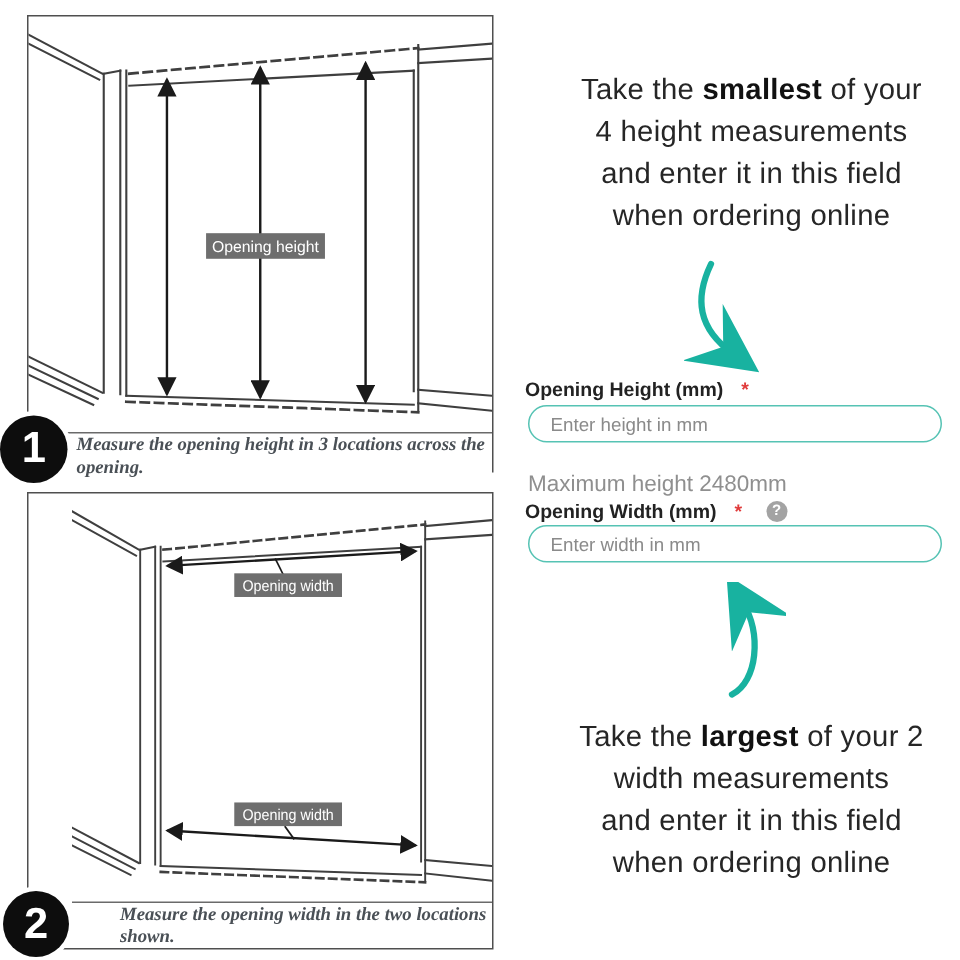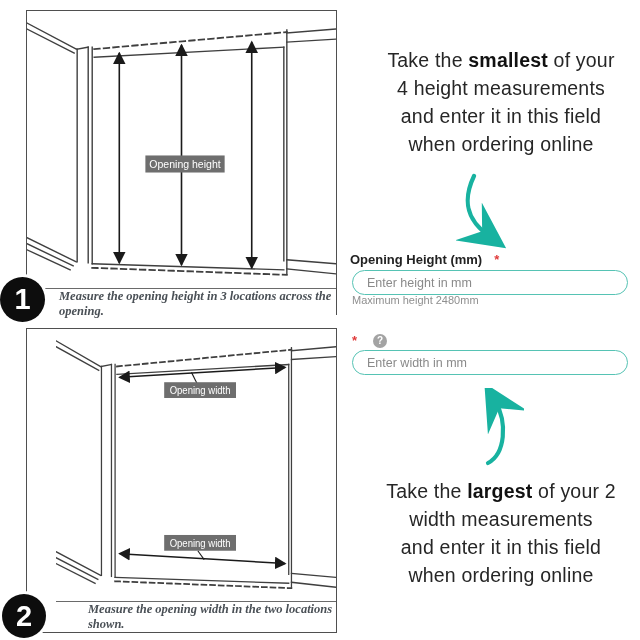--- a/index.html
+++ b/index.html
@@ -1,21 +1,21 @@
 <!DOCTYPE html>
 <html><head>
 <meta charset="utf-8">
 <style>
   html,body{margin:0;padding:0;background:#fff;}
   #app{position:relative;width:640px;height:640px;background:#ffffff;overflow:hidden;
        font-family:"Liberation Sans",sans-serif;color:#2a2a2a;}
 
   
   .diagram{position:absolute;left:18px;width:311px;height:305px;border:1.5px solid #4f4f4f;
-           background:#fff;box-sizing:border-box;display:flex;flex-direction:column;margin-left:8px;}
+           background:#fff;box-sizing:border-box;display:flex;flex-direction:column;}
   #diagram1{top:10px;}
   #diagram2{top:328px;padding-left:29px;}
   .draw-area{flex:1 1 auto;position:relative;}
   .draw-area svg{display:block;width:100%;height:100%;}
   .caption-bar{flex:0 0 26px;border-top:1px solid #6a6a6a;display:flex;align-items:center;
                padding-left:32px;font-family:"Liberation Serif",serif;font-style:italic;
                font-weight:600;font-size:12.5px;color:#4a5056;background:#fff;}
 
   .step-badge{position:absolute;border-radius:50%;background:#0d0d0d;color:#ffffff;
               display:flex;align-items:center;justify-content:center;
@@ -39,21 +39,21 @@
              font-size:10px;font-weight:700;display:inline-flex;align-items:center;
              justify-content:center;margin-left:6px;cursor:pointer;}
 
   .pill-input{position:absolute;left:352px;width:276px;height:25px;box-sizing:border-box;
               border:1.6px solid #56c3b4;border-radius:14px;padding:0 14px;
               font-family:"Liberation Sans",sans-serif;font-size:12.5px;color:#8b5cf6;
               outline:none;background:#fff;}
   .pill-input::placeholder{color:#8a8a8a;opacity:1;}
   #height-input{top:270px;}
   #width-input{top:350px;}
-  .helper-text{position:absolute;left:352px;top:294px;font-size:11px;color:#8f8f8f;}
+  .helper-text{position:absolute;left:352px;top:314px;font-size:15px;color:#8f8f8f;}
 
   .teal-arrow{position:absolute;}
   #arrow-down{left:456px;top:172px;}
   #arrow-up{left:478px;top:388px;}
 </style>
 </head>
 <body>
 
 <div id="app">
 
@@ -157,20 +157,21 @@
   </svg>
 
   <div class="field-label" id="height-label-row">
     <span>Opening Height (mm)</span>
       <span class="req">*</span>
   </div>
   <input class="pill-input" id="height-input" type="text" placeholder="Enter height in mm" style="">
   <div class="helper-text">Maximum height 2480mm</div>
 
   <div class="field-label" id="width-label-row">
+    <span>Opening Width (mm)</span>
       <span class="req">*</span>
     <span class="help-icon">?</span>
   </div>
   <input class="pill-input" id="width-input" type="text" placeholder="Enter width in mm" style="">
 
   <svg class="teal-arrow" id="arrow-up" width="46" height="80" viewBox="0 0 46 80">
     <path d="M10,75 C27,66 30,35 17,13" fill="none" stroke="#18b2a0" stroke-width="4.2" stroke-linecap="round" marker-end="url(#mTeal)"></path>
   </svg>
 
   <div class="instr" id="instr-bottom">

